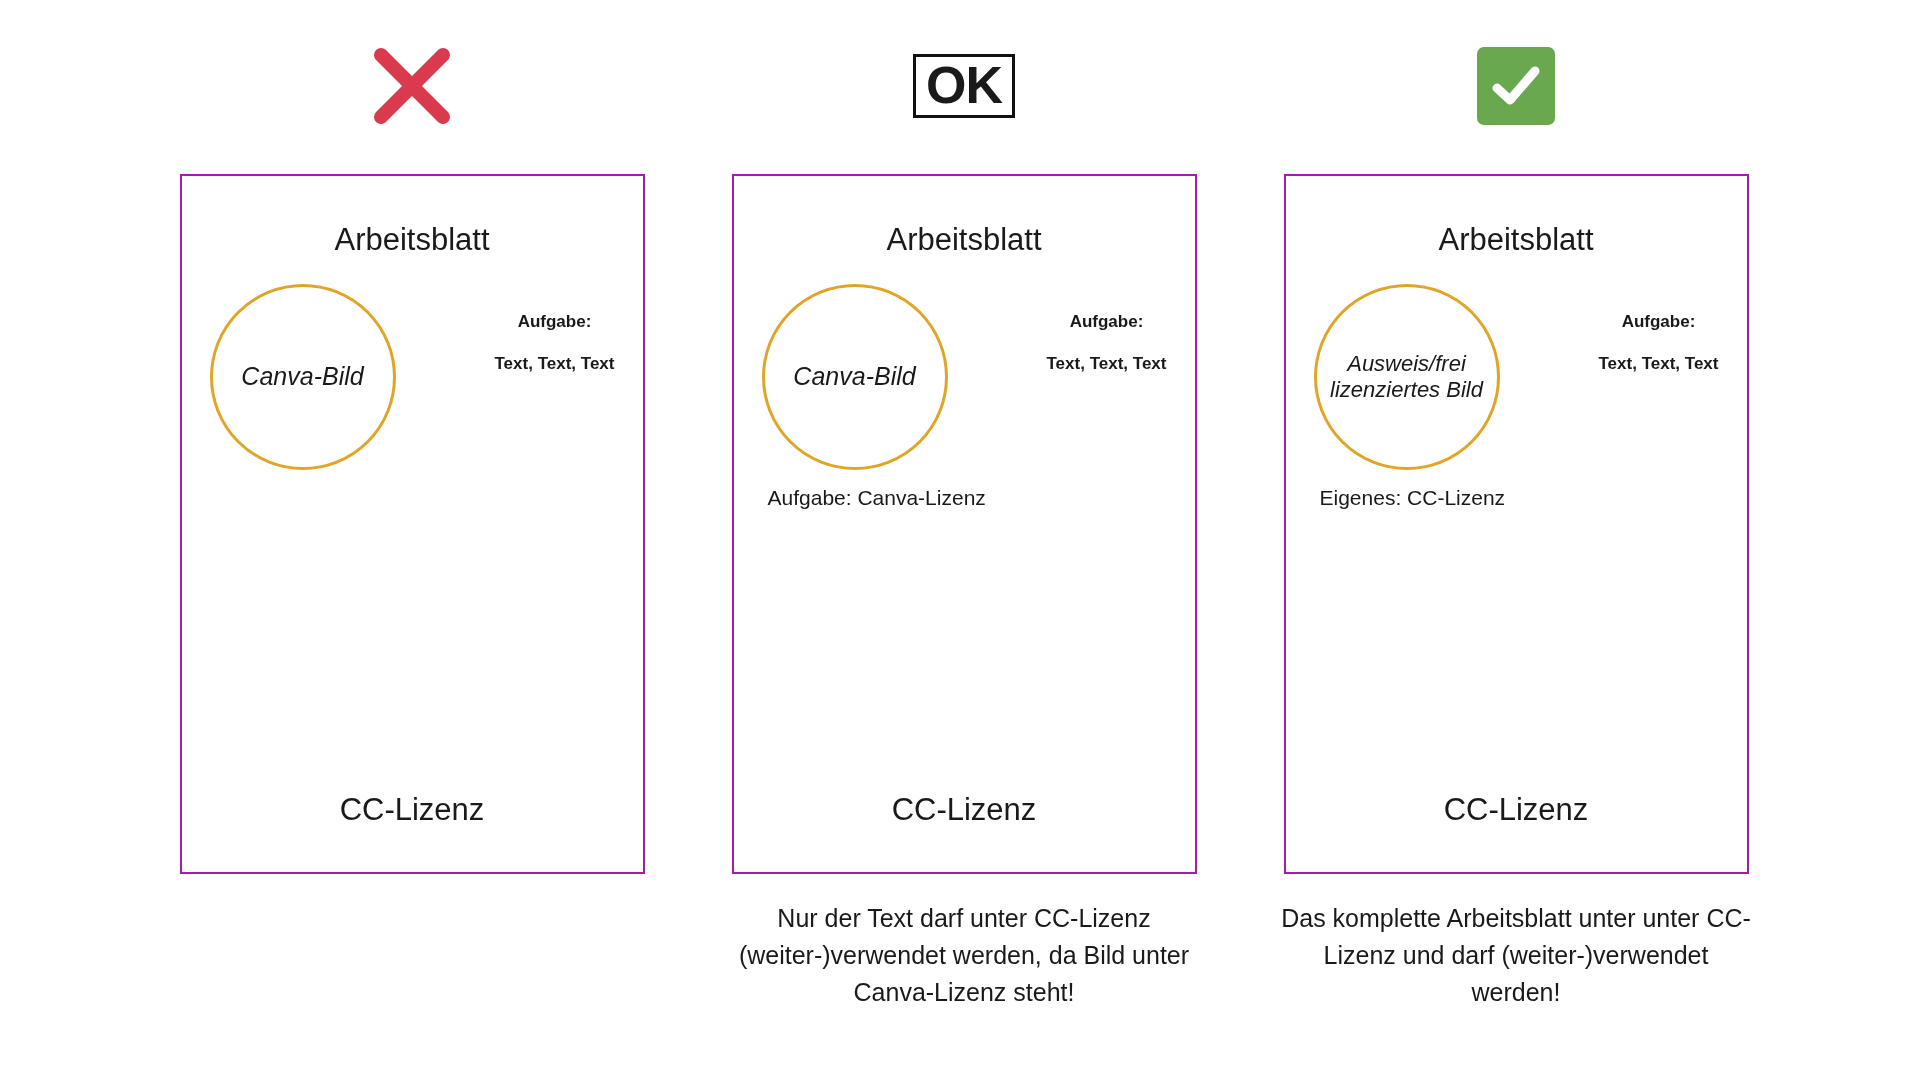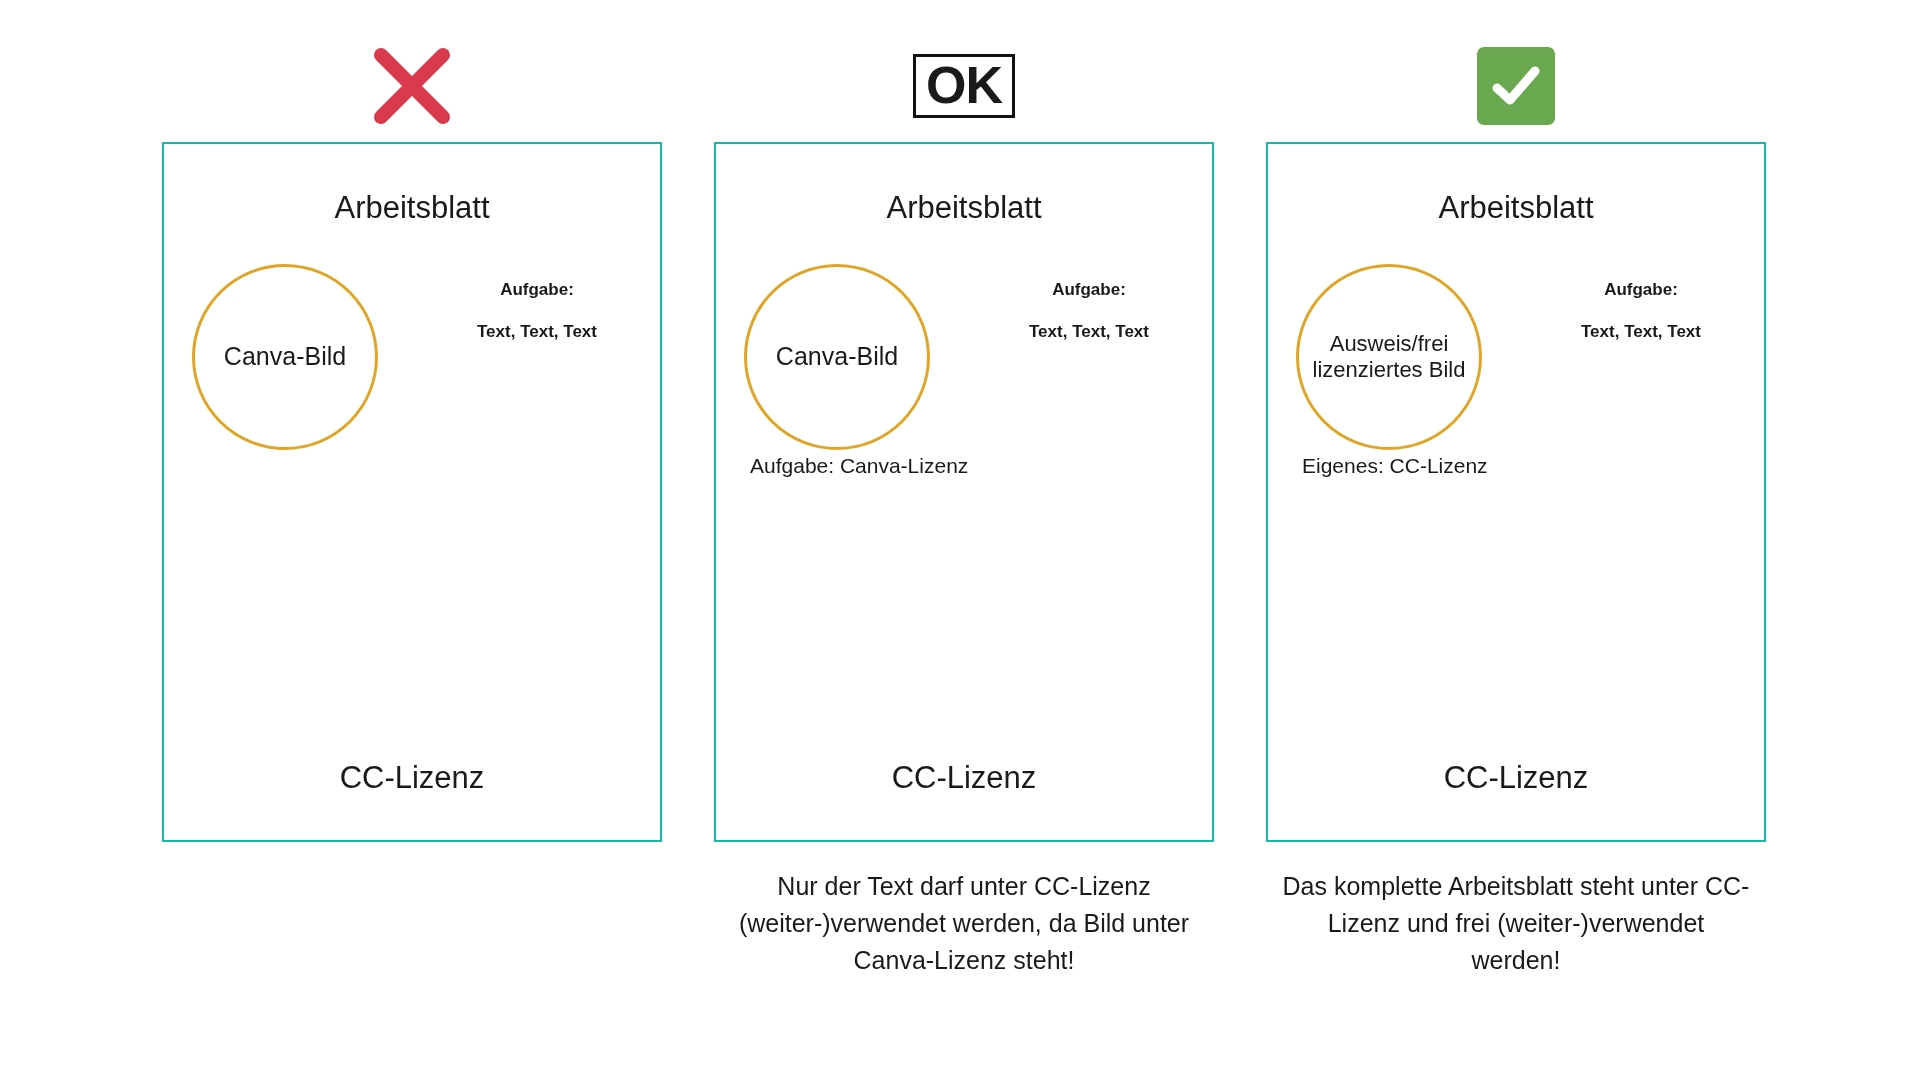--- a/index.html
+++ b/index.html
@@ -51,24 +51,25 @@
     height: 78px;
     background: #6aa84f;
     border-radius: 7px;
     display: flex;
     align-items: center;
     justify-content: center;
   }
   
   .sheet {
     position: relative;
-    width: 500px;
+    width: 465px;
     height: 700px;
-    border: 2px solid #14b8a6;
+    border: 2px solid #a21caf;
     background: #ffffff;
+    margin-top: 32px;
   }
   .sheet-title {
     text-align: center;
     font-size: 31px;
     margin-top: 46px;
     font-weight: 400;
   }
   .sheet-footer {
     position: absolute;
     bottom: 44px;
@@ -78,32 +79,33 @@
     font-size: 31px;
   }
   .row {
     position: relative;
     margin-top: 26px;
     height: 190px;
   }
   .circle {
     position: absolute;
     left: 28px;
-    top: 12px;
+    top: 0;
     width: 186px;
     height: 186px;
     border: 3px solid #e0a526;
     border-radius: 50%;
     display: flex;
     align-items: center;
     justify-content: center;
     text-align: center;
     font-size: 25px;
     line-height: 1.18;
     padding: 0 4px;
+    font-style: italic;
   }
   .circle.small-text { font-size: 22px; }
   .task {
     position: absolute;
     left: 258px;
     top: 28px;
     width: 230px;
     text-align: center;
   }
   .task-label {
@@ -196,16 +198,16 @@
         <div class="circle small-text">Ausweis/frei lizenziertes Bild</div>
         <div class="task">
           <div class="task-label">Aufgabe:</div>
           <div class="task-text">Text, Text, Text</div>
         </div>
       </div>
       <div class="badge">Eigenes: CC-Lizenz</div>
       <div class="sheet-footer">CC-Lizenz</div>
     </div>
 
-    <div class="caption">Das komplette Arbeitsblatt steht unter CC-Lizenz und frei (weiter-)verwendet werden!</div>
+    <div class="caption">Das komplette Arbeitsblatt unter unter CC-Lizenz und darf (weiter-)verwendet werden!</div>
   </div>
 
 </div>
 
 </body></html>

